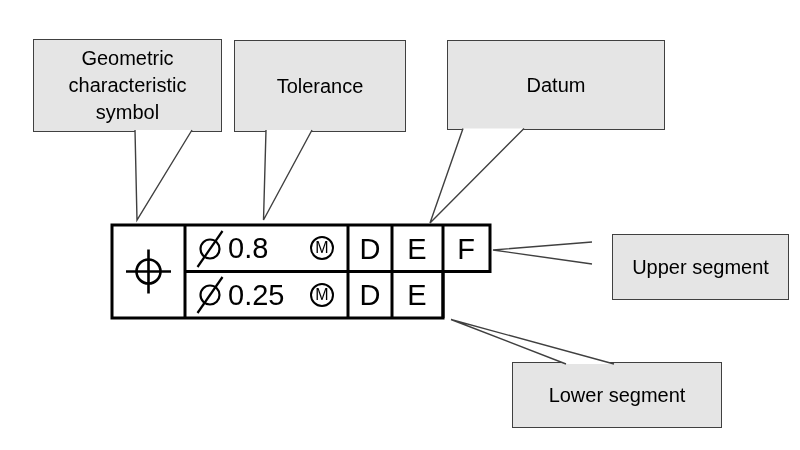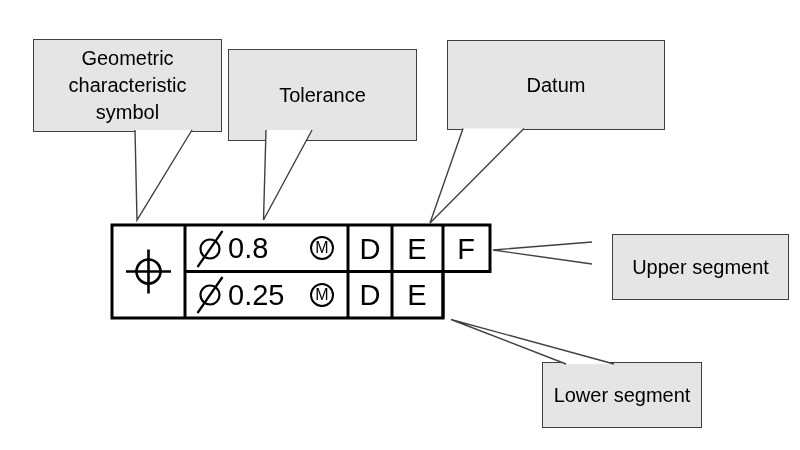--- a/index.html
+++ b/index.html
@@ -28,24 +28,24 @@
     z-index: 1;
     box-sizing: border-box;
   }
   .callout .line, .callout .lbl {
     font-size: 20px;
     line-height: 27px;
     color: #000000;
     white-space: nowrap;
   }
   #callout-geometric { left: 33px;  top: 39px;  width: 189px; height: 93px; }
-  #callout-tolerance { left: 228px; top: 40px;  width: 189px; height: 92px; margin-top: 9px; }
+  #callout-tolerance { left: 234px; top: 40px;  width: 172px; height: 92px; }
   #callout-datum     { left: 447px; top: 40px;  width: 218px; height: 90px; }
   #callout-upper     { left: 612px; top: 234px; width: 177px; height: 66px; }
-  #callout-lower     { left: 542px; top: 362px; width: 160px; height: 66px; }
+  #callout-lower     { left: 512px; top: 362px; width: 210px; height: 66px; }
 
   svg.overlay {
     position: absolute;
     left: 0; top: 0;
     width: 800px; height: 450px;
     z-index: 3;
     pointer-events: none;
   }
   .frame-text {
     position: absolute;

